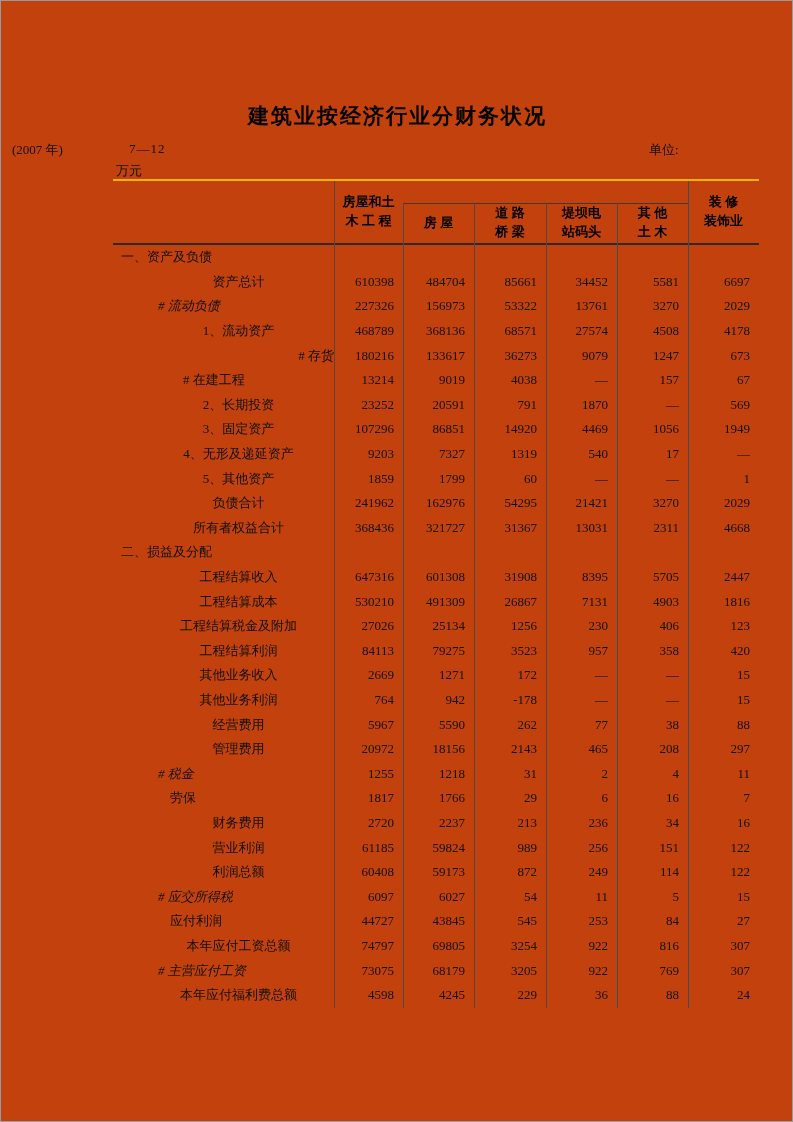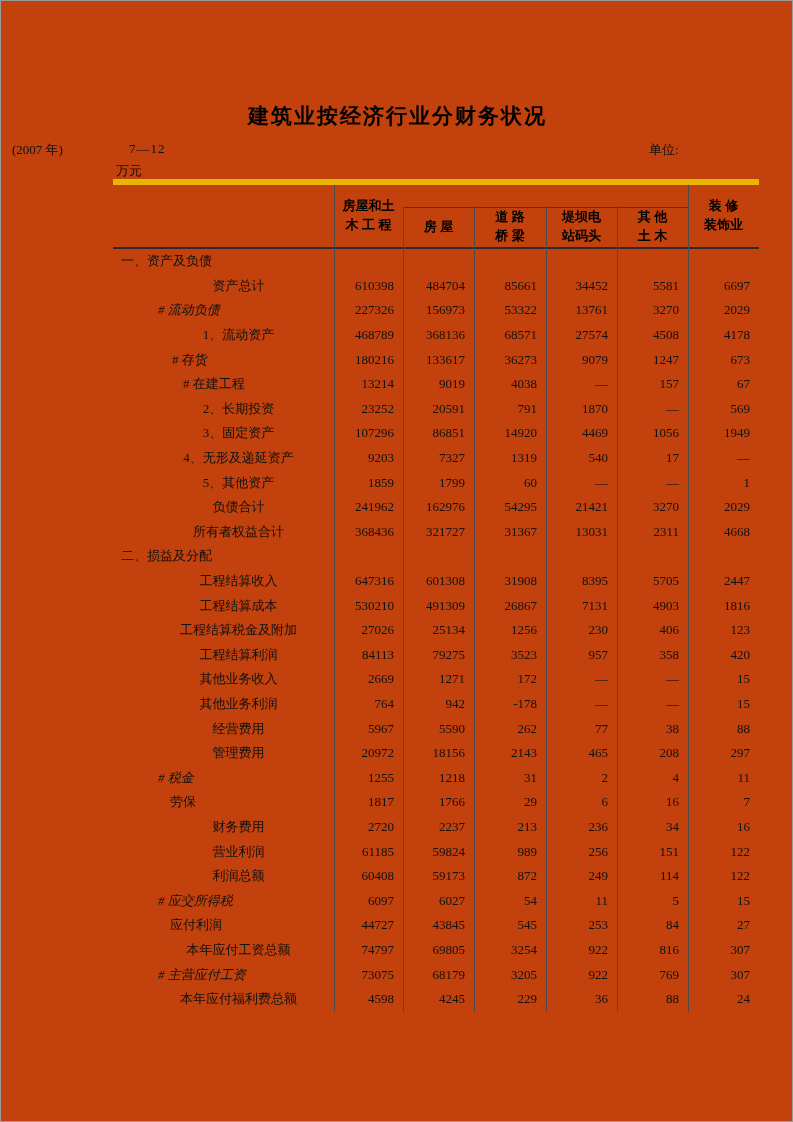--- a/index.html
+++ b/index.html
@@ -22,21 +22,21 @@
     color:#000;
   }
   .meta { position:absolute; top:140px; left:11px; width:793px; height:18px; font-size:13px; }
   .table-no { position:absolute; left:117px; top:0; letter-spacing:1px; }
   .year-label { position:absolute; left:0; top:0; width:793px; text-align:left; }
   .unit-label { position:absolute; left:637px; top:0; }
   .unit-value { position:absolute; top:161px; left:115px; font-size:13px; }
 
   .table {
     position:absolute; left:112px; top:178px; width:646px;
-    border-top:6px solid #eab308;
+    border-top:2px solid #eab308;
     font-size:13px;
   }
   .thead {
     position:relative; height:64px;
     border-bottom:2px solid #2b2b2b;
     box-sizing:border-box;
     font-family:"Liberation Sans","DejaVu Sans",sans-serif;
     font-weight:bold; color:#000;
   }
   .hcell {
@@ -70,21 +70,21 @@
   .trow .tval:nth-child(2) { width:69px; }
   .trow .tval:nth-child(3) { width:71px; }
   .trow .tval:nth-child(4) { width:72px; }
   .trow .tval:nth-child(5) { width:71px; }
   .trow .tval:nth-child(6) { width:71px; }
   .trow .tval:nth-child(7) { width:71px; }
   .ind0 { padding-left:8px; }
   .ind1 { padding-left:30px;text-align:center; }
   .ind2 { padding-left:45px;font-style:italic; }
   .ind3 { padding-left:57px; }
-  .ind4 { padding-left:59px; }
+  .ind4 { padding-left:59px;text-align:right; }
   .ind5 { padding-left:70px; }
 </style>
 </head>
 <body>
 
 <div class="page">
 
   <div class="title">建筑业按经济行业分财务状况</div>
 
   <div class="meta">

